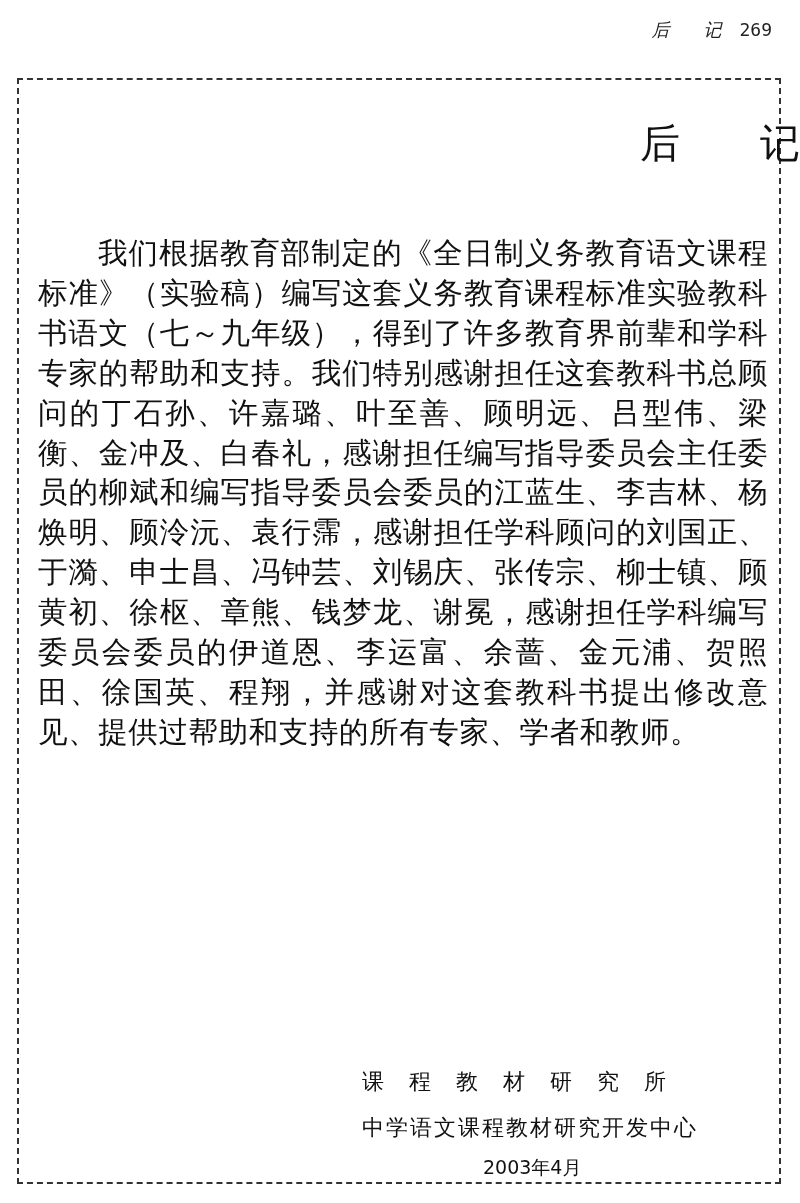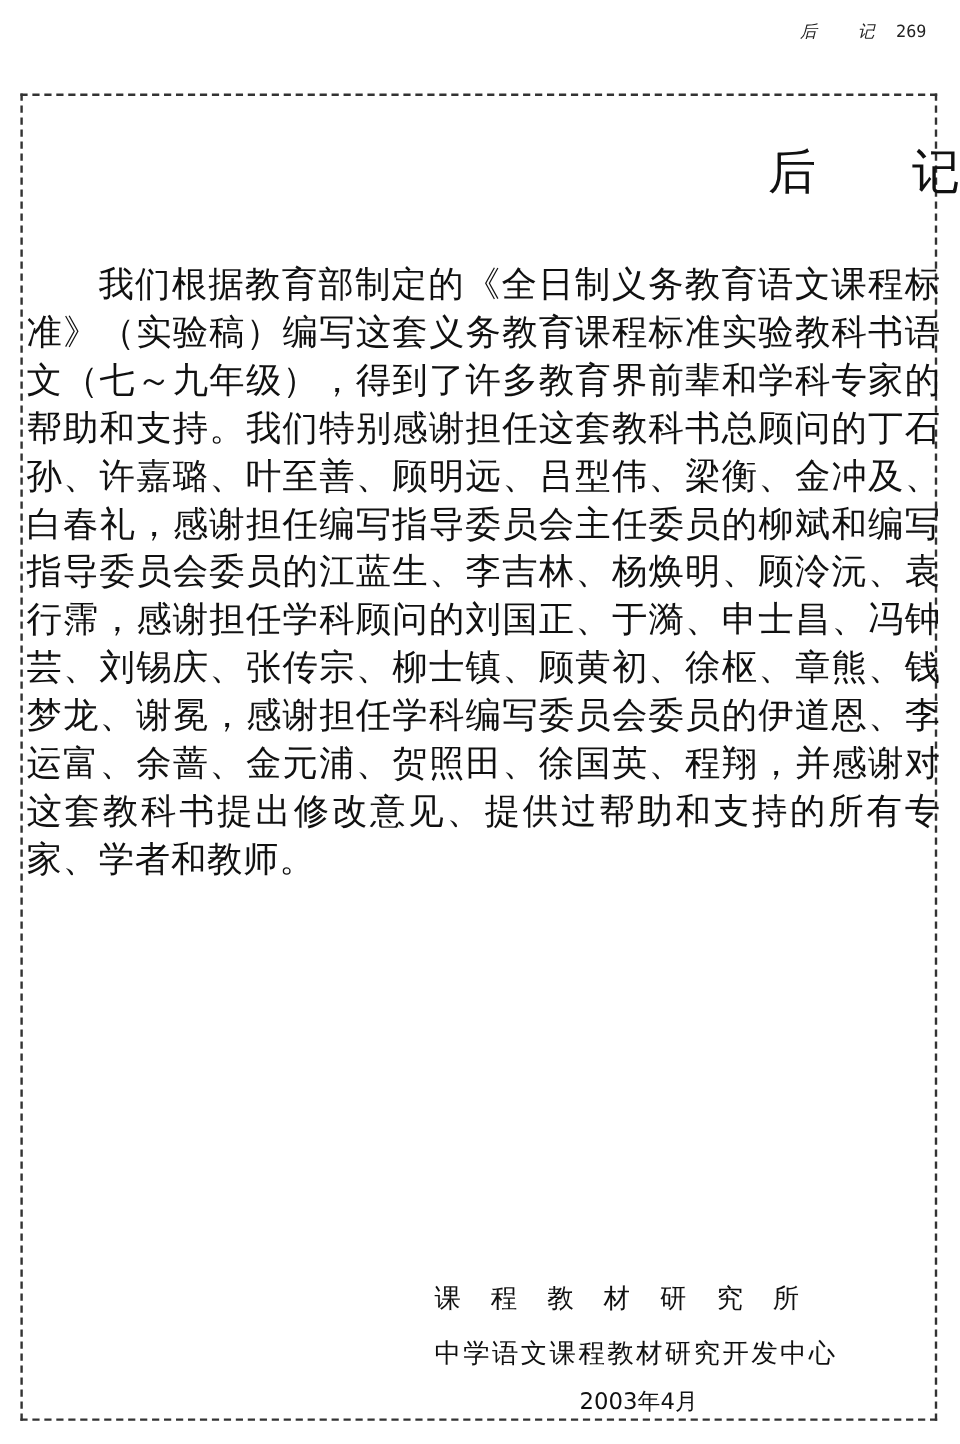--- a/index.html
+++ b/index.html
@@ -1,42 +1,42 @@
 <!DOCTYPE html>
 <html><head>
 <meta charset="utf-8">
 <style>
   html, body { margin: 0; padding: 0; }
   body {
     width: 800px; height: 1203px; background: #ffffff; position: relative; overflow: hidden;
     font-family: "DejaVu Sans", "Liberation Sans", sans-serif; color: #111;
   }
   .running-head {
-    position: absolute; top: 18px; right: 28px; font-size: 14px; letter-spacing: 0;
+    position: absolute; top: 18px; right: 28px; font-size: 18px; letter-spacing: 0;
     font-family: "DejaVu Serif", serif; font-style: italic; color: #222;
   }
   .running-head .rh-t1 { margin-right: 34px; }
   .running-head .rh-t2 { margin-right: 18px; }
   .running-head .rh-page { font-style: normal; font-family: "DejaVu Sans Mono", monospace; }
   .frame {
     position: absolute; left: 17px; top: 78px; width: 764px; height: 1106px;
     border: 2px dashed #333; box-sizing: border-box;
   }
   .title {
     position: absolute; top: 116px; left: 0; width: 800px; text-align: right;
     font-size: 40px; letter-spacing: 0;
   }
   .title span { display: inline-block; }
   .title .t-gap { width: 80px; display: inline-block; }
   .body-text {
     position: absolute; left: 22px; top: 218px; width: 762px;
     font-size: 29.5px; line-height: 39.9px; letter-spacing: 0.6px;
     text-align: justify; text-align-last: left;
   }
-  .body-text p { margin: 0; text-indent: 60px; }
+  .body-text p { margin: 16px; text-indent: 60px; }
   .sign {
     position: absolute; left: 300px; width: 480px; font-size: 22px;
   }
   .sign-org1 { top: 1067px; left: 362px; letter-spacing: 25px; }
   .sign-org2 { top: 1113px; left: 362px; letter-spacing: 2px; }
   .sign-date { top: 1155px; left: 483px; font-size: 19px; }
 </style>
 </head>
 <body>
 

